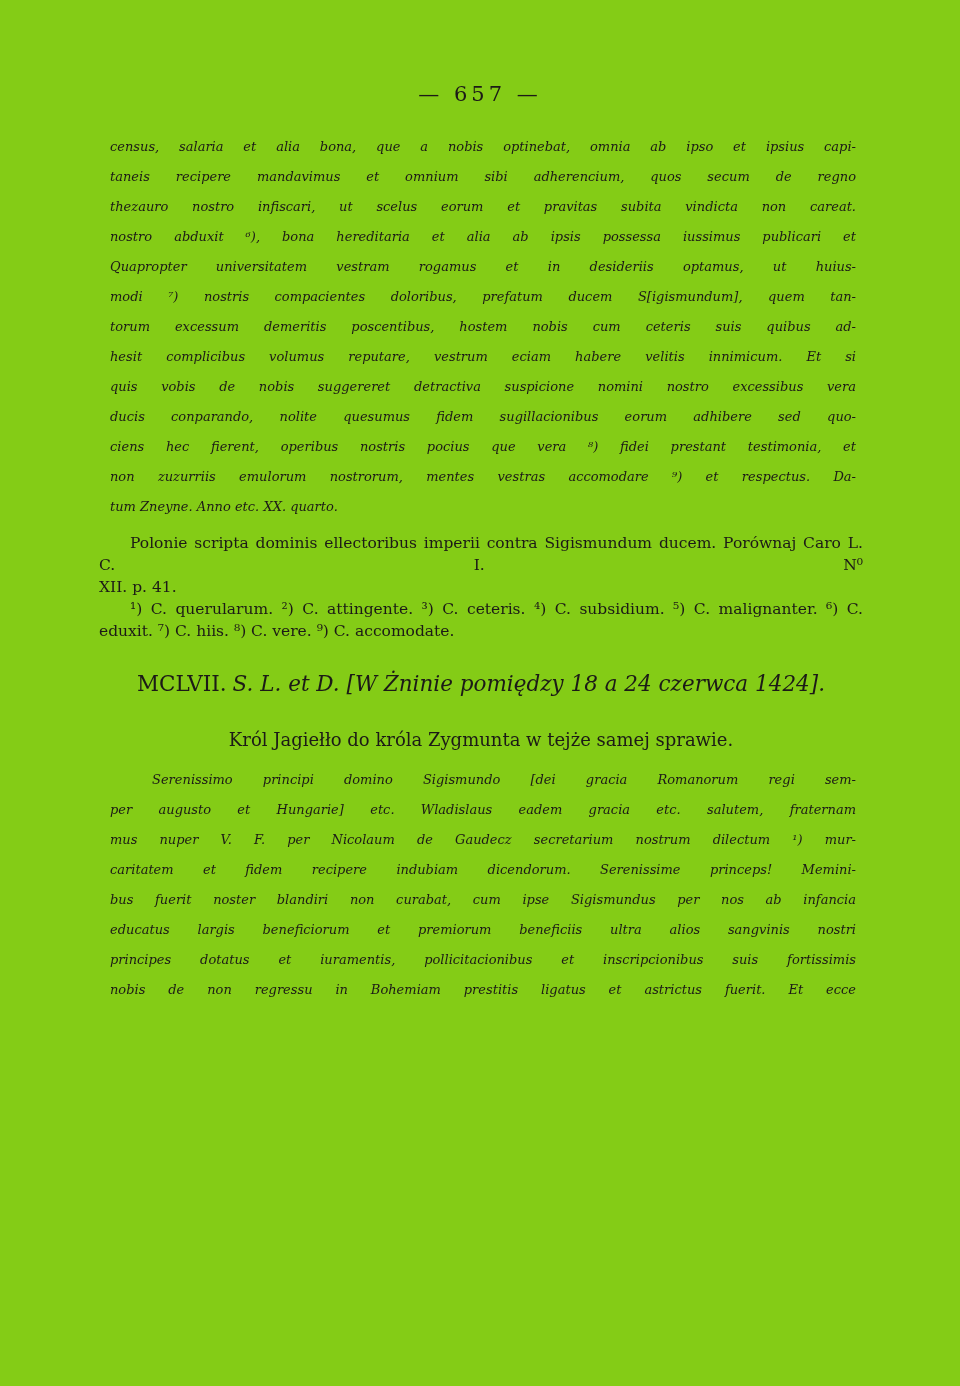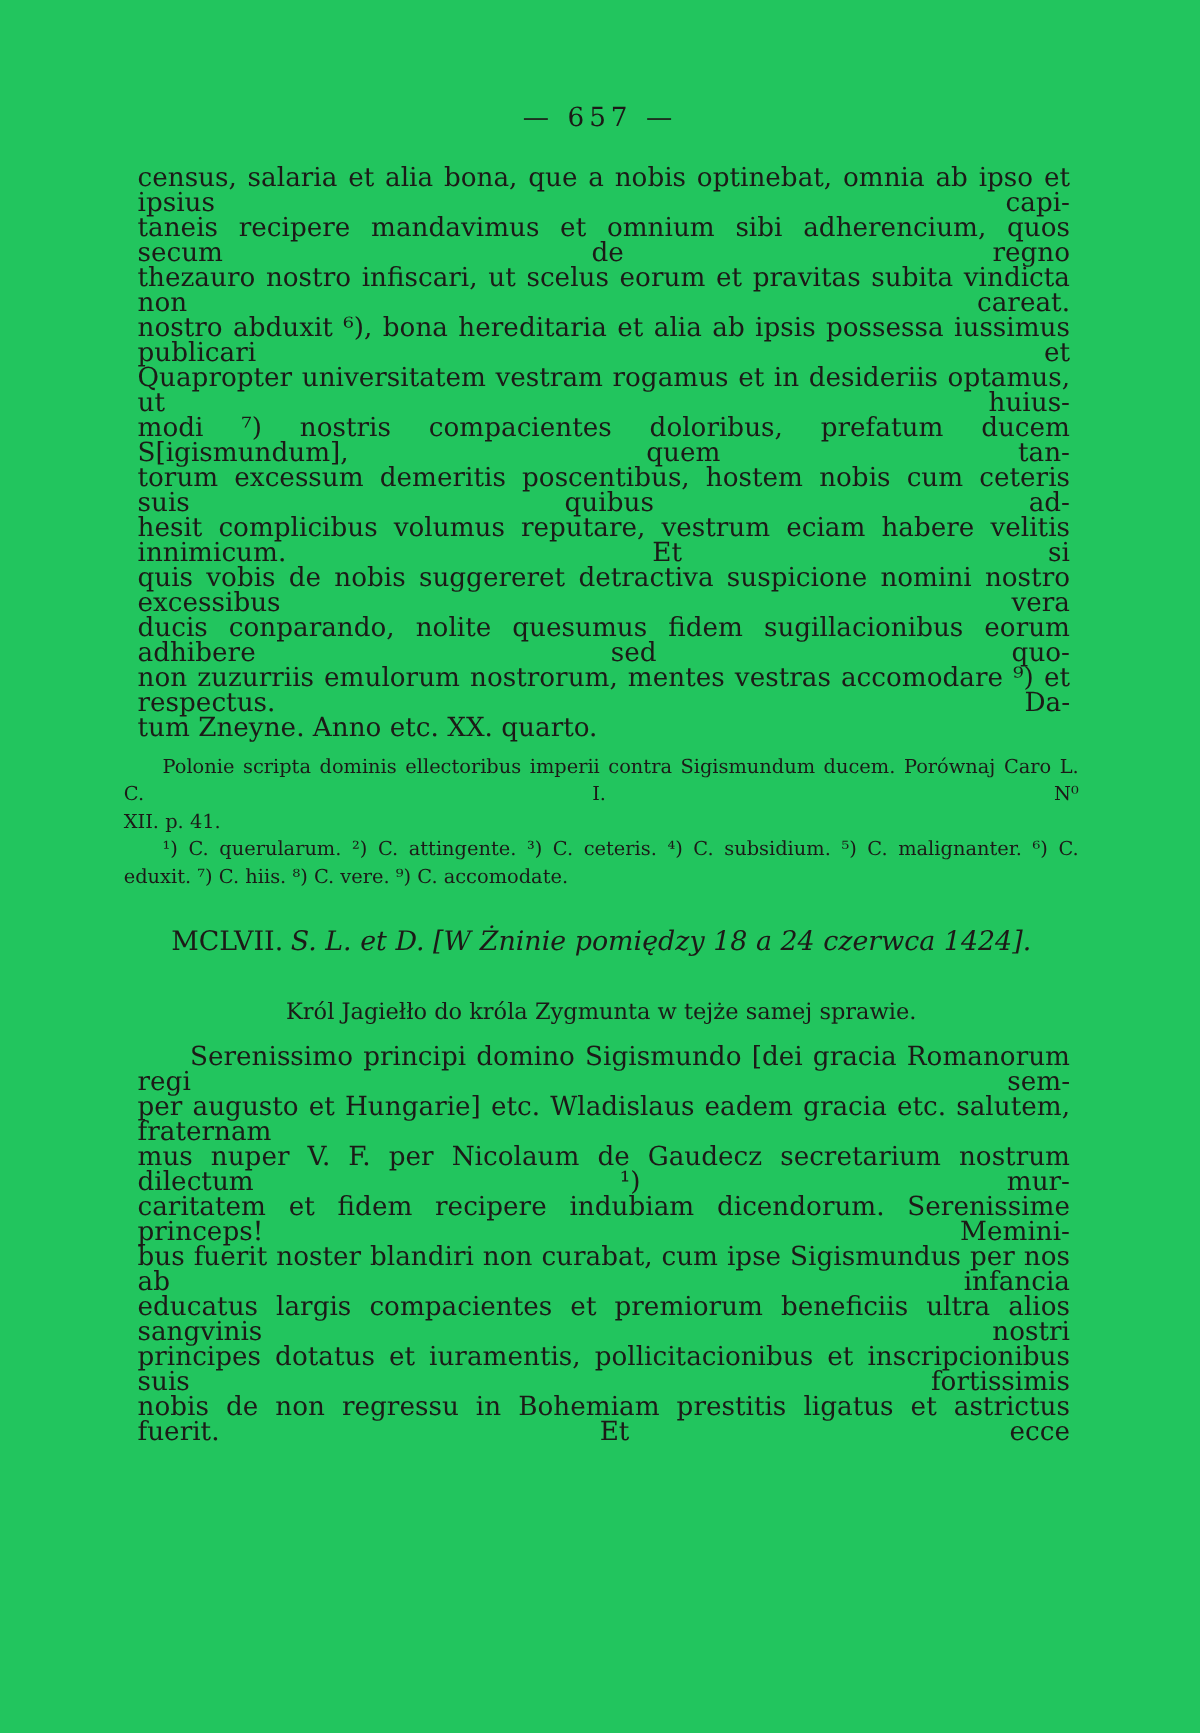--- a/index.html
+++ b/index.html
@@ -4,21 +4,21 @@
 <style>
   html, body {
     margin: 0;
     padding: 0;
     background: #ffffff;
   }
   .page {
     position: relative;
     width: 960px;
     height: 1386px;
-    background: #22c55e;
+    background: #84cc16;
     overflow: hidden;
     font-family: "DejaVu Serif", "Liberation Serif", serif;
     color: #1c1a17;
     box-sizing: border-box;
   }
   .pagenum {
     margin: 0 auto;
     padding-top: 82px;
     text-align: center;
     font-size: 21px;
@@ -29,25 +29,26 @@
     margin-left: 110px;
     width: 746px;
   }
   .note-col {
     margin-left: 99px;
     width: 764px;
   }
   .para1 { margin-top: 26px; }
   .para2 { margin-top: 11px; }
   .body-text .jline {
-    font-size: 21px;
-    line-height: 20px;
+    font-size: 13px;
+    line-height: 30px;
     text-align: justify;
     text-align-last: justify;
     white-space: normal;
+    font-style: italic;
   }
   .body-text .jline.noj { text-align-last: left; }
   .para2 .jline:first-child { text-indent: 42px; }
   .note-block { margin-top: 10px; }
   .note-block .jline {
     font-size: 15.5px;
     line-height: 22px;
     text-align: justify;
     text-align-last: justify;
   }
@@ -85,20 +86,21 @@
       <div class="jline">census, salaria et alia bona, que a nobis optinebat, omnia ab ipso et ipsius capi-</div>
       <div class="jline">taneis recipere mandavimus et omnium sibi adherencium, quos secum de regno</div>
       <div class="jline">thezauro nostro infiscari, ut scelus eorum et pravitas subita vindicta non careat.</div>
       <div class="jline">nostro abduxit ⁶), bona hereditaria et alia ab ipsis possessa iussimus publicari et</div>
       <div class="jline">Quapropter universitatem vestram rogamus et in desideriis optamus, ut huius-</div>
       <div class="jline">modi ⁷) nostris compacientes doloribus, prefatum ducem S[igismundum], quem tan-</div>
       <div class="jline">torum excessum demeritis poscentibus, hostem nobis cum ceteris suis quibus ad-</div>
       <div class="jline">hesit complicibus volumus reputare, vestrum eciam habere velitis innimicum. Et si</div>
       <div class="jline">quis vobis de nobis suggereret detractiva suspicione nomini nostro excessibus vera</div>
       <div class="jline">ducis conparando, nolite quesumus fidem sugillacionibus eorum adhibere sed quo-</div>
+      <div class="jline">ciens hec fierent, operibus nostris pocius que vera ⁸) fidei prestant testimonia, et</div>
       <div class="jline">non zuzurriis emulorum nostrorum, mentes vestras accomodare ⁹) et respectus. Da-</div>
       <div class="jline noj">tum Zneyne. Anno etc. XX. quarto.</div>
     </div>
 
   <div class="note-col note-block">
     <div class="src">
         <div class="jline">Polonie scripta dominis ellectoribus imperii contra Sigismundum ducem. Porównaj Caro L. C. I. N⁰</div>
         <div class="jline noj">XII. p. 41.</div>
       </div>
     <div class="fnl">
@@ -113,18 +115,18 @@
     </div>
     <div class="h-line2">Król Jagiełło do króla Zygmunta w tejże samej sprawie.</div>
   </div>
 
   <div class="text-col body-text para2">
       <div class="jline">Serenissimo principi domino Sigismundo [dei gracia Romanorum regi sem-</div>
       <div class="jline">per augusto et Hungarie] etc.  Wladislaus eadem gracia etc. salutem, fraternam</div>
       <div class="jline">mus nuper V. F. per Nicolaum de Gaudecz secretarium nostrum dilectum ¹) mur-</div>
       <div class="jline">caritatem et fidem recipere indubiam dicendorum.  Serenissime princeps! Memini-</div>
       <div class="jline">bus fuerit noster blandiri non curabat, cum ipse Sigismundus per nos ab infancia</div>
-      <div class="jline">educatus largis compacientes et premiorum beneficiis ultra alios sangvinis nostri</div>
+      <div class="jline">educatus largis beneficiorum et premiorum beneficiis ultra alios sangvinis nostri</div>
       <div class="jline">principes dotatus et iuramentis, pollicitacionibus et inscripcionibus suis fortissimis</div>
       <div class="jline">nobis de non regressu in Bohemiam prestitis ligatus et astrictus fuerit.  Et ecce</div>
     </div>
 
 </div>
 
 </body></html>

